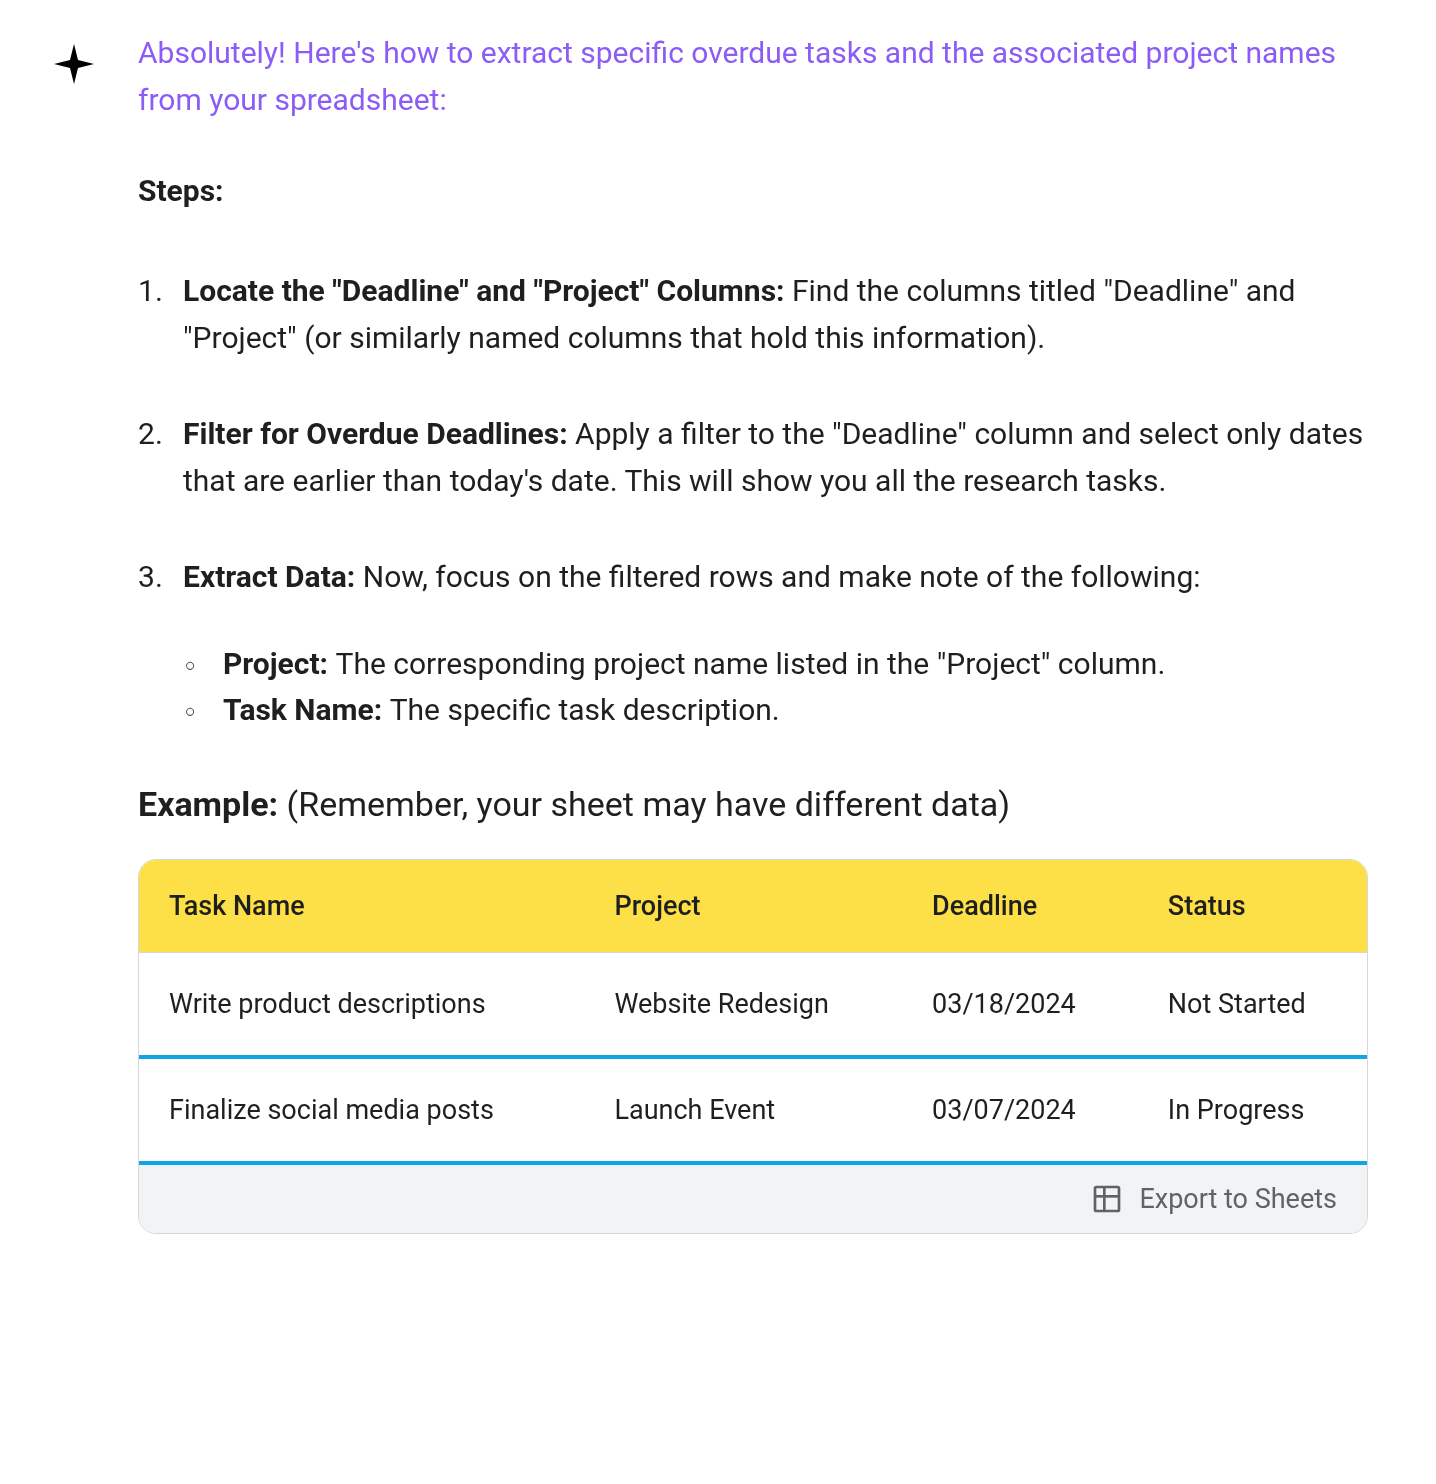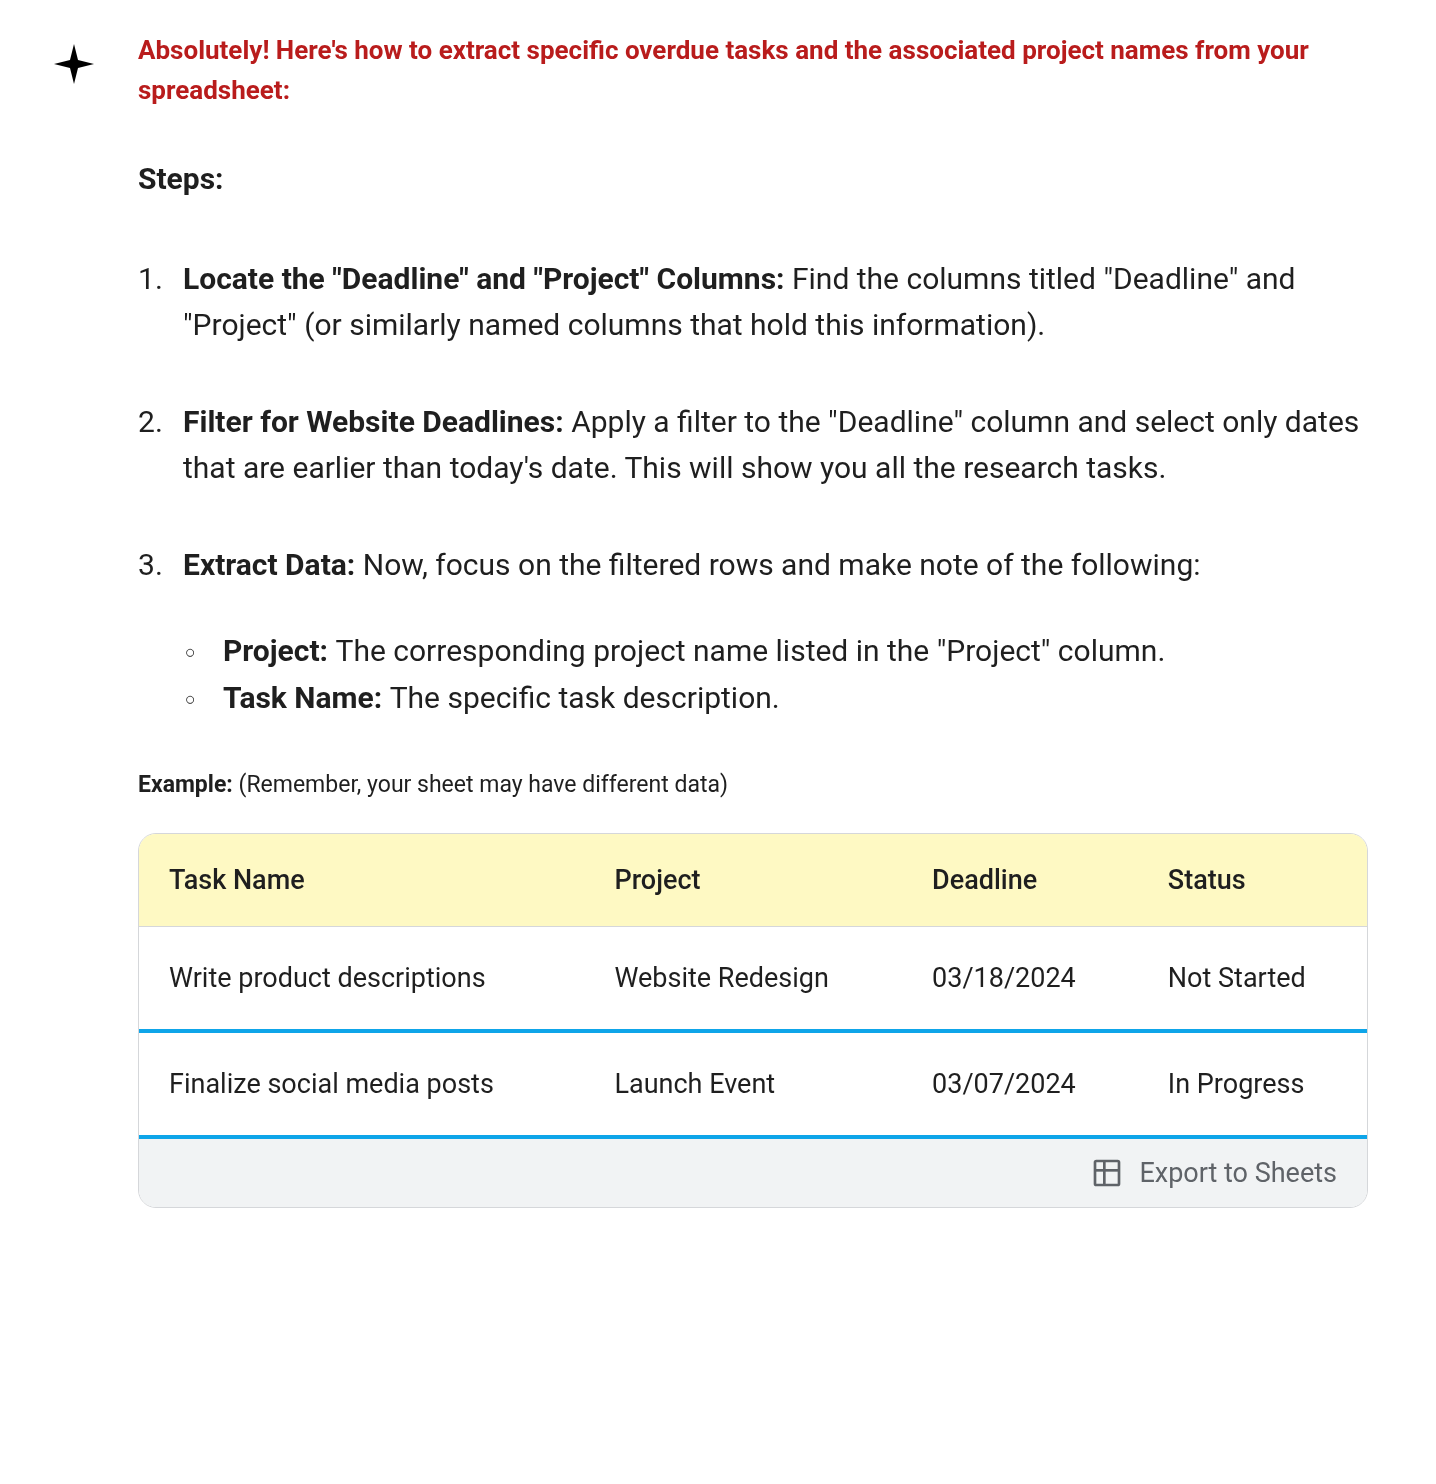--- a/index.html
+++ b/index.html
@@ -27,25 +27,24 @@
     }
     .sparkle-icon svg {
       width: 100%;
       height: 100%;
     }
     .content {
       flex: 1;
       max-width: 1230px;
     }
     .intro-text {
-      font-size: 26px;
+      font-size: 30px;
       line-height: 1.55;
-      color: #b91c1c;
+      color: #8b5cf6;
       margin-bottom: 50px;
-      font-weight: bold;
     }
     .steps-heading {
       font-size: 30px;
       font-weight: 700;
       margin-bottom: 60px;
     }
     .steps-list {
       list-style: none;
       counter-reset: step-counter;
       margin-left: 40px;
@@ -83,37 +82,37 @@
       content: "○";
       position: absolute;
       left: -28px;
       font-size: 18px;
       top: 10px;
     }
     .sub-title {
       font-weight: 700;
     }
     .example-line {
-      font-size: 23px;
+      font-size: 34px;
       margin-bottom: 35px;
     }
     .example-label {
       font-weight: 700;
     }
     .table-wrapper {
       border: 1px solid #d5d7da;
       border-radius: 18px;
       overflow: hidden;
     }
     table {
       width: 100%;
       border-collapse: collapse;
     }
     thead {
-      background: #fef9c3;
+      background: #fde047;
     }
     th {
       text-align: left;
       font-size: 27px;
       font-weight: 500;
       color: #1f1f1f;
       padding: 30px 30px;
       border-bottom: 1px solid #d5d7da;
     }
     td {
@@ -156,21 +155,21 @@
   <div class="content">
     <p class="intro-text">Absolutely! Here's how to extract specific overdue tasks and the associated project names from your spreadsheet:</p>
 
     <p class="steps-heading">Steps:</p>
 
     <ol class="steps-list">
       <li>
         <span class="step-title">Locate the "Deadline" and "Project" Columns: </span><span>Find the columns titled "Deadline" and "Project" (or similarly named columns that hold this information).</span>
       </li>
       <li>
-        <span class="step-title">Filter for Website Deadlines: </span><span>Apply a filter to the "Deadline" column and select only dates that are earlier than today's date. This will show you all the research tasks.</span>
+        <span class="step-title">Filter for Overdue Deadlines: </span><span>Apply a filter to the "Deadline" column and select only dates that are earlier than today's date. This will show you all the research tasks.</span>
       </li>
       <li>
         <span class="step-title">Extract Data: </span><span>Now, focus on the filtered rows and make note of the following:</span>
         <ul class="sublist">
           <li>
             <span class="sub-title">Project: </span><span>The corresponding project name listed in the "Project" column.</span>
           </li>
           <li>
             <span class="sub-title">Task Name: </span><span>The specific task description.</span>
           </li>

